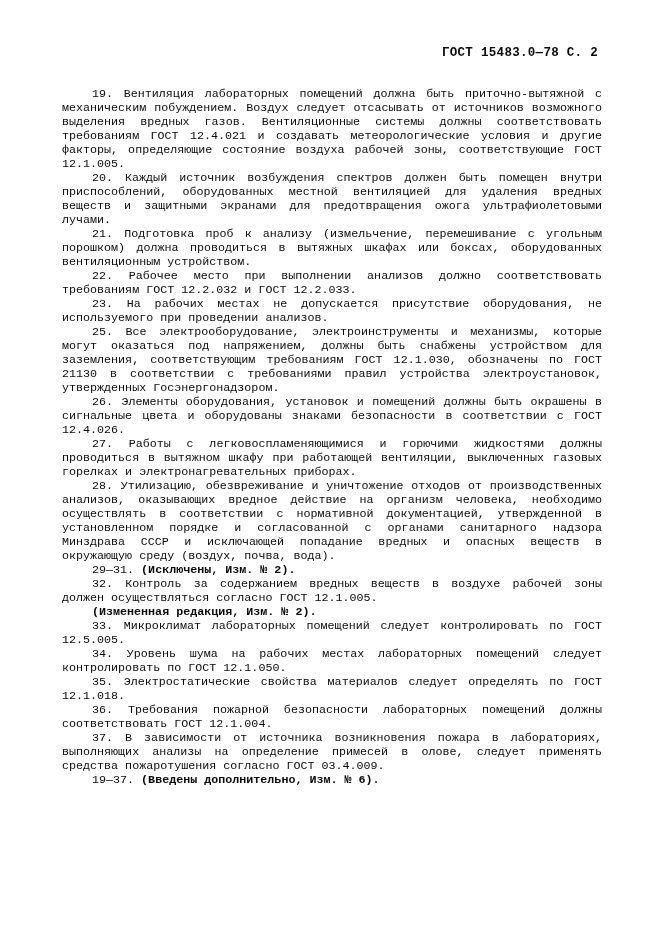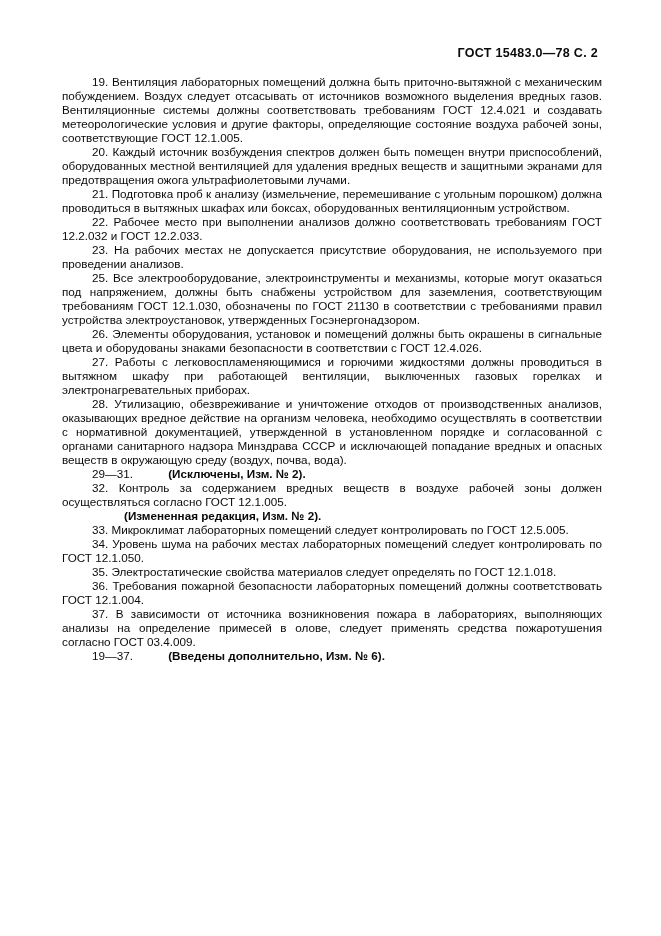--- a/index.html
+++ b/index.html
@@ -1,50 +1,50 @@
 <!DOCTYPE html>
 <html lang="ru"><head>
 <meta charset="utf-8">
 <style>
   html, body { margin: 0; padding: 0; background: #e9e9e9; }
   .page {
     position: relative;
     width: 661px;
     height: 936px;
     background: #ffffff;
-    font-family: Liberation Sans, sans-serif;
+    font-family: Liberation Mono, monospace;
     color: #0a0a0a;
     overflow: hidden;
   }
   .page-header {
     position: absolute;
     top: 46px;
     left: 62px;
     width: 536px;
     text-align: right;
     font-weight: bold;
     font-size: 12.5px;
     letter-spacing: 0.3px;
     white-space: nowrap;
   }
   .doc-body {
     position: absolute;
-    top: 75px;
+    top: 87px;
     left: 62px;
     width: 540px;
     font-size: 11.7px;
     line-height: 14px;
     text-align: justify;
   }
   .doc-body p {
     margin: 0;
     padding: 0;
     text-indent: 30px;
   }
-  .doc-body .seg-bold { font-weight: bold; margin-left: 32px; }
+  .doc-body .seg-bold { font-weight: bold; }
 </style>
 </head>
 <body>
 
 <div class="page">
   <div class="page-header">
     <span>ГОСТ 15483.0—78 С. 2</span>
   </div>
   <div class="doc-body" id="doc-body">
       <p><span>19. Вентиляция лабораторных помещений должна быть приточно-вытяжной с механическим побуждением. Воздух следует отсасывать от источников возможного выделения вредных газов. Вентиляционные системы должны соответствовать требованиям ГОСТ 12.4.021 и создавать метеорологические условия и другие факторы, определяющие состояние воздуха рабочей зоны, соответствующие ГОСТ 12.1.005.</span></p>

